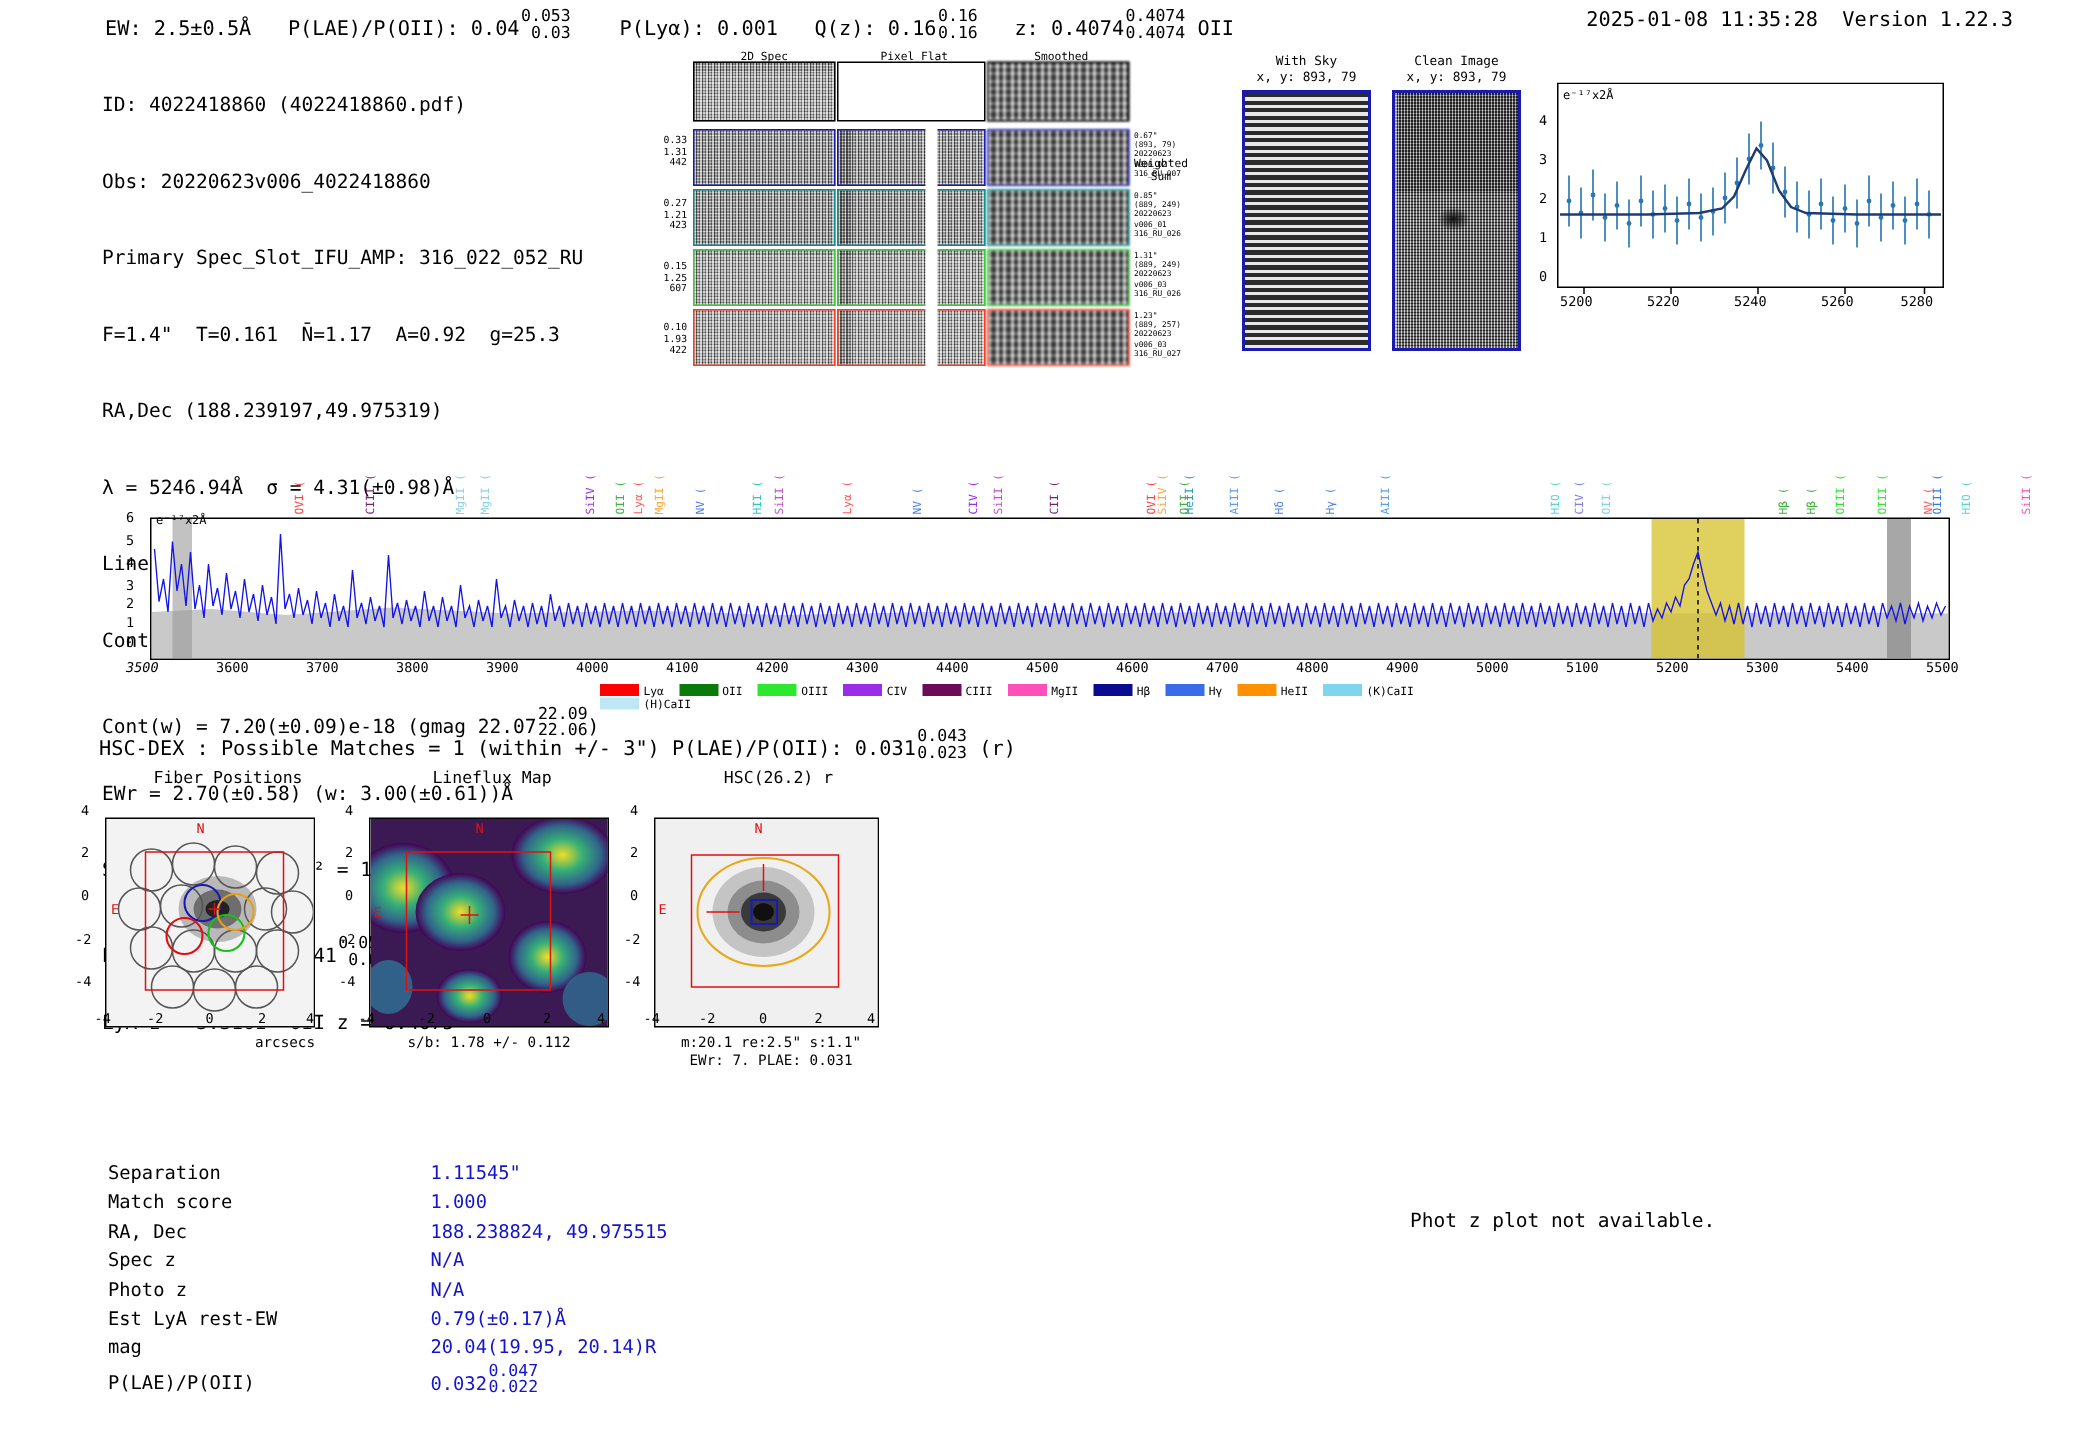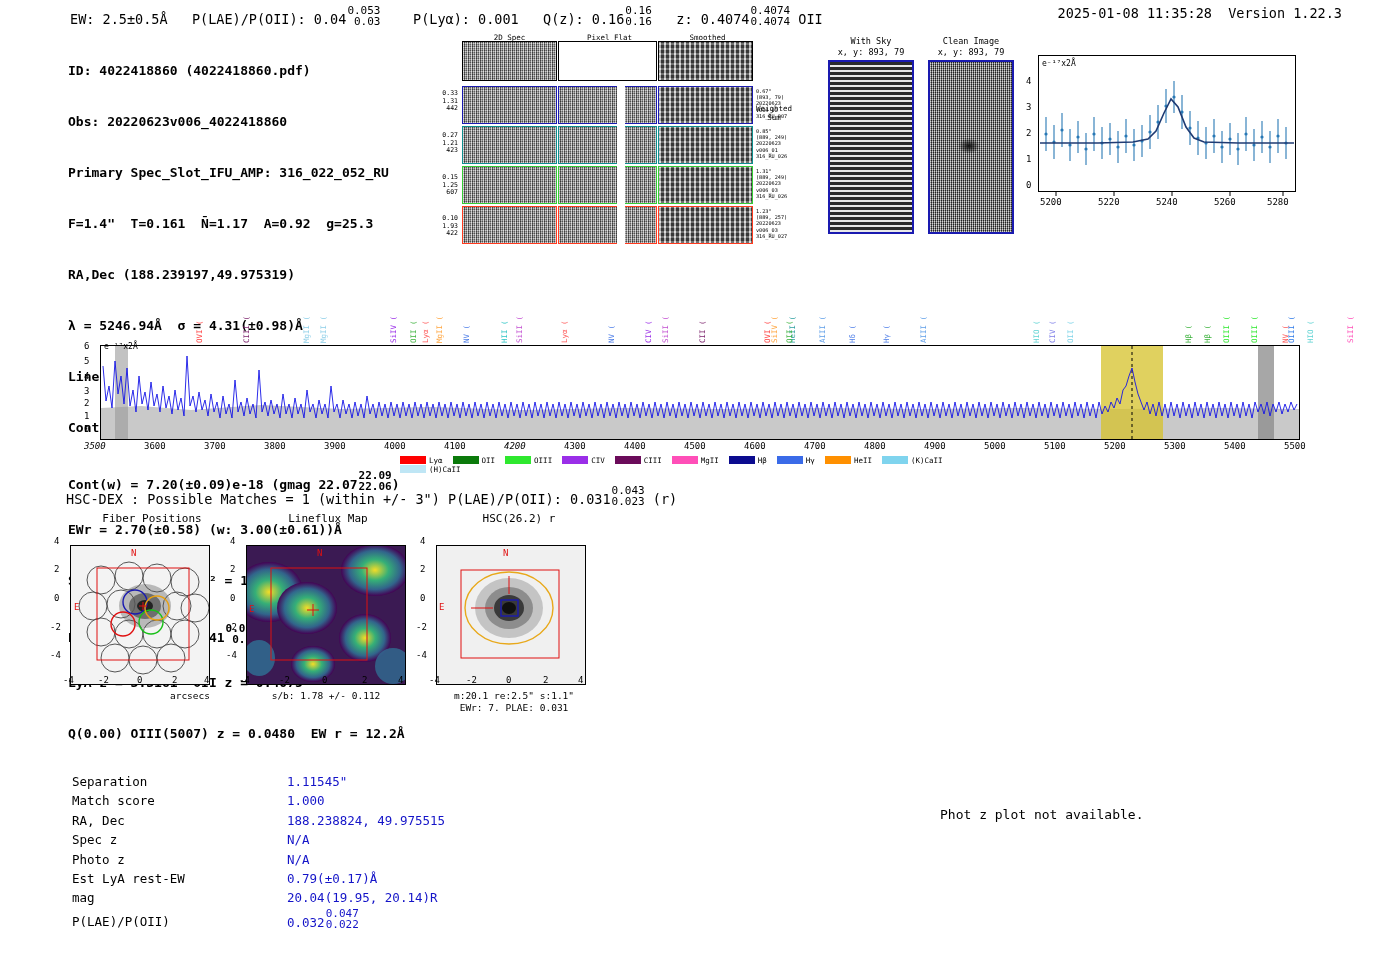--- a/index.html
+++ b/index.html
@@ -7,21 +7,21 @@
   .abs{position:absolute;}
   .mono{font-family:"DejaVu Sans Mono",monospace;}
 
   
   #hdr-line{top:5px;left:70px;font-size:13.5px;white-space:nowrap;}
   #hdr-date{top:5px;right:58px;font-size:13.5px;white-space:nowrap;}
   .frac{display:inline-block;vertical-align:-0.15em;font-size:11px;line-height:1.02;text-align:right;margin-left:1px;}
 
   
   #info{top:28px;left:68px;font-size:13px;line-height:17.0px;white-space:pre;}
-  #info .row{height:17px;font-weight:bold;}
+  #info .row{height:17px;}
 
   
   #specpanels{top:33px;left:462px;width:300px;}
   .pl-title{font-size:7.5px;text-align:center;color:#000;}
   .imbox{border:1px solid #000;box-sizing:border-box;}
   .noise{
     background-color:#9a9a9a;
     background-image:
       repeating-linear-gradient(90deg, rgba(255,255,255,.55) 0 1px, rgba(0,0,0,.45) 1px 2px, rgba(255,255,255,.25) 2px 3px, rgba(0,0,0,.2) 3px 4px),
       repeating-linear-gradient(0deg, rgba(255,255,255,.40) 0 1px, rgba(0,0,0,.35) 1px 2px, rgba(255,255,255,.15) 2px 3px, rgba(0,0,0,.25) 3px 4px);
@@ -100,21 +100,20 @@
   <div class="row">F=1.4"  T=0.161  N̄=1.17  A=0.92  g=25.3</div>
   <div class="row">RA,Dec (188.239197,49.975319)</div>
   <div class="row">λ = 5246.94Å  σ = 4.31(±0.98)Å</div>
   <div class="row">LineFlux = 9.20(±1.90)e-17</div>
   <div class="row">Cont(n) = 7.90(±0.40)e-18</div>
   <div class="row"><span>Cont(w) = 7.20(±0.09)e-18 (gmag 22.07</span><span class="frac"><span>22.09</span><br><span>22.06</span></span><span>)</span></div>
   <div class="row">EWr = 2.70(±0.58) (w: 3.00(±0.61))Å</div>
   <div class="row">S/N = 5.1(±0.6)  χ² = 1.0(±0.2)</div>
   <div class="row"><span>P(LAE)/P(OII): 0.041</span><span class="frac"><span>0.056</span><br><span>0.03</span></span><span>&nbsp;</span><span>(w: 0.042</span><span class="frac"><span>0.058</span><br><span>0.033</span></span><span>)</span></div>
   <div class="row">LyA z = 3.3161  OII z = 0.4075</div>
-  <div class="row">Q(0.00) OIII(5007) z = 0.0480  EW r = 12.2Å</div>
 </div>
 
 <div class="abs" id="specpanels">
 
   <div class="abs pl-title" style="left:0px;top:0px;width:95px;">2D Spec</div>
   <div class="abs pl-title" style="left:100px;top:0px;width:95px;">Pixel Flat</div>
   <div class="abs pl-title" style="left:198px;top:0px;width:95px;">Smoothed</div>
   <div class="abs pl-title" style="left:288px;top:28px;width:48px;white-space:pre;line-height:8.5px;margin-top:44px;">Weighted
 Sum</div>
 
@@ -376,21 +375,21 @@
 <div class="abs" style="left:104px;top:342px;font-size:8px;">e⁻¹⁷x2Å</div>
 
 <div class="abs" id="fullspec-xticks" style="left:100px;top:441px;width:1200px;height:14px;">
     <div class="abs tick" style="left: -16px; top: 0px; font-style: italic;">3500</div>
     <div class="abs tick" style="left: 44px; top: 0px;">3600</div>
     <div class="abs tick" style="left: 104px; top: 0px;">3700</div>
     <div class="abs tick" style="left: 164px; top: 0px;">3800</div>
     <div class="abs tick" style="left: 224px; top: 0px;">3900</div>
     <div class="abs tick" style="left: 284px; top: 0px;">4000</div>
     <div class="abs tick" style="left: 344px; top: 0px;">4100</div>
-    <div class="abs tick" style="left: 404px; top: 0px; font-style: italic;">4200</div>
+    <div class="abs tick" style="left: 404px; top: 0px;">4200</div>
     <div class="abs tick" style="left: 464px; top: 0px;">4300</div>
     <div class="abs tick" style="left: 524px; top: 0px;">4400</div>
     <div class="abs tick" style="left: 584px; top: 0px;">4500</div>
     <div class="abs tick" style="left: 644px; top: 0px;">4600</div>
     <div class="abs tick" style="left: 704px; top: 0px;">4700</div>
     <div class="abs tick" style="left: 764px; top: 0px;">4800</div>
     <div class="abs tick" style="left: 824px; top: 0px;">4900</div>
     <div class="abs tick" style="left: 884px; top: 0px;">5000</div>
     <div class="abs tick" style="left: 944px; top: 0px;">5100</div>
     <div class="abs tick" style="left: 1004px; top: 0px;">5200</div>

